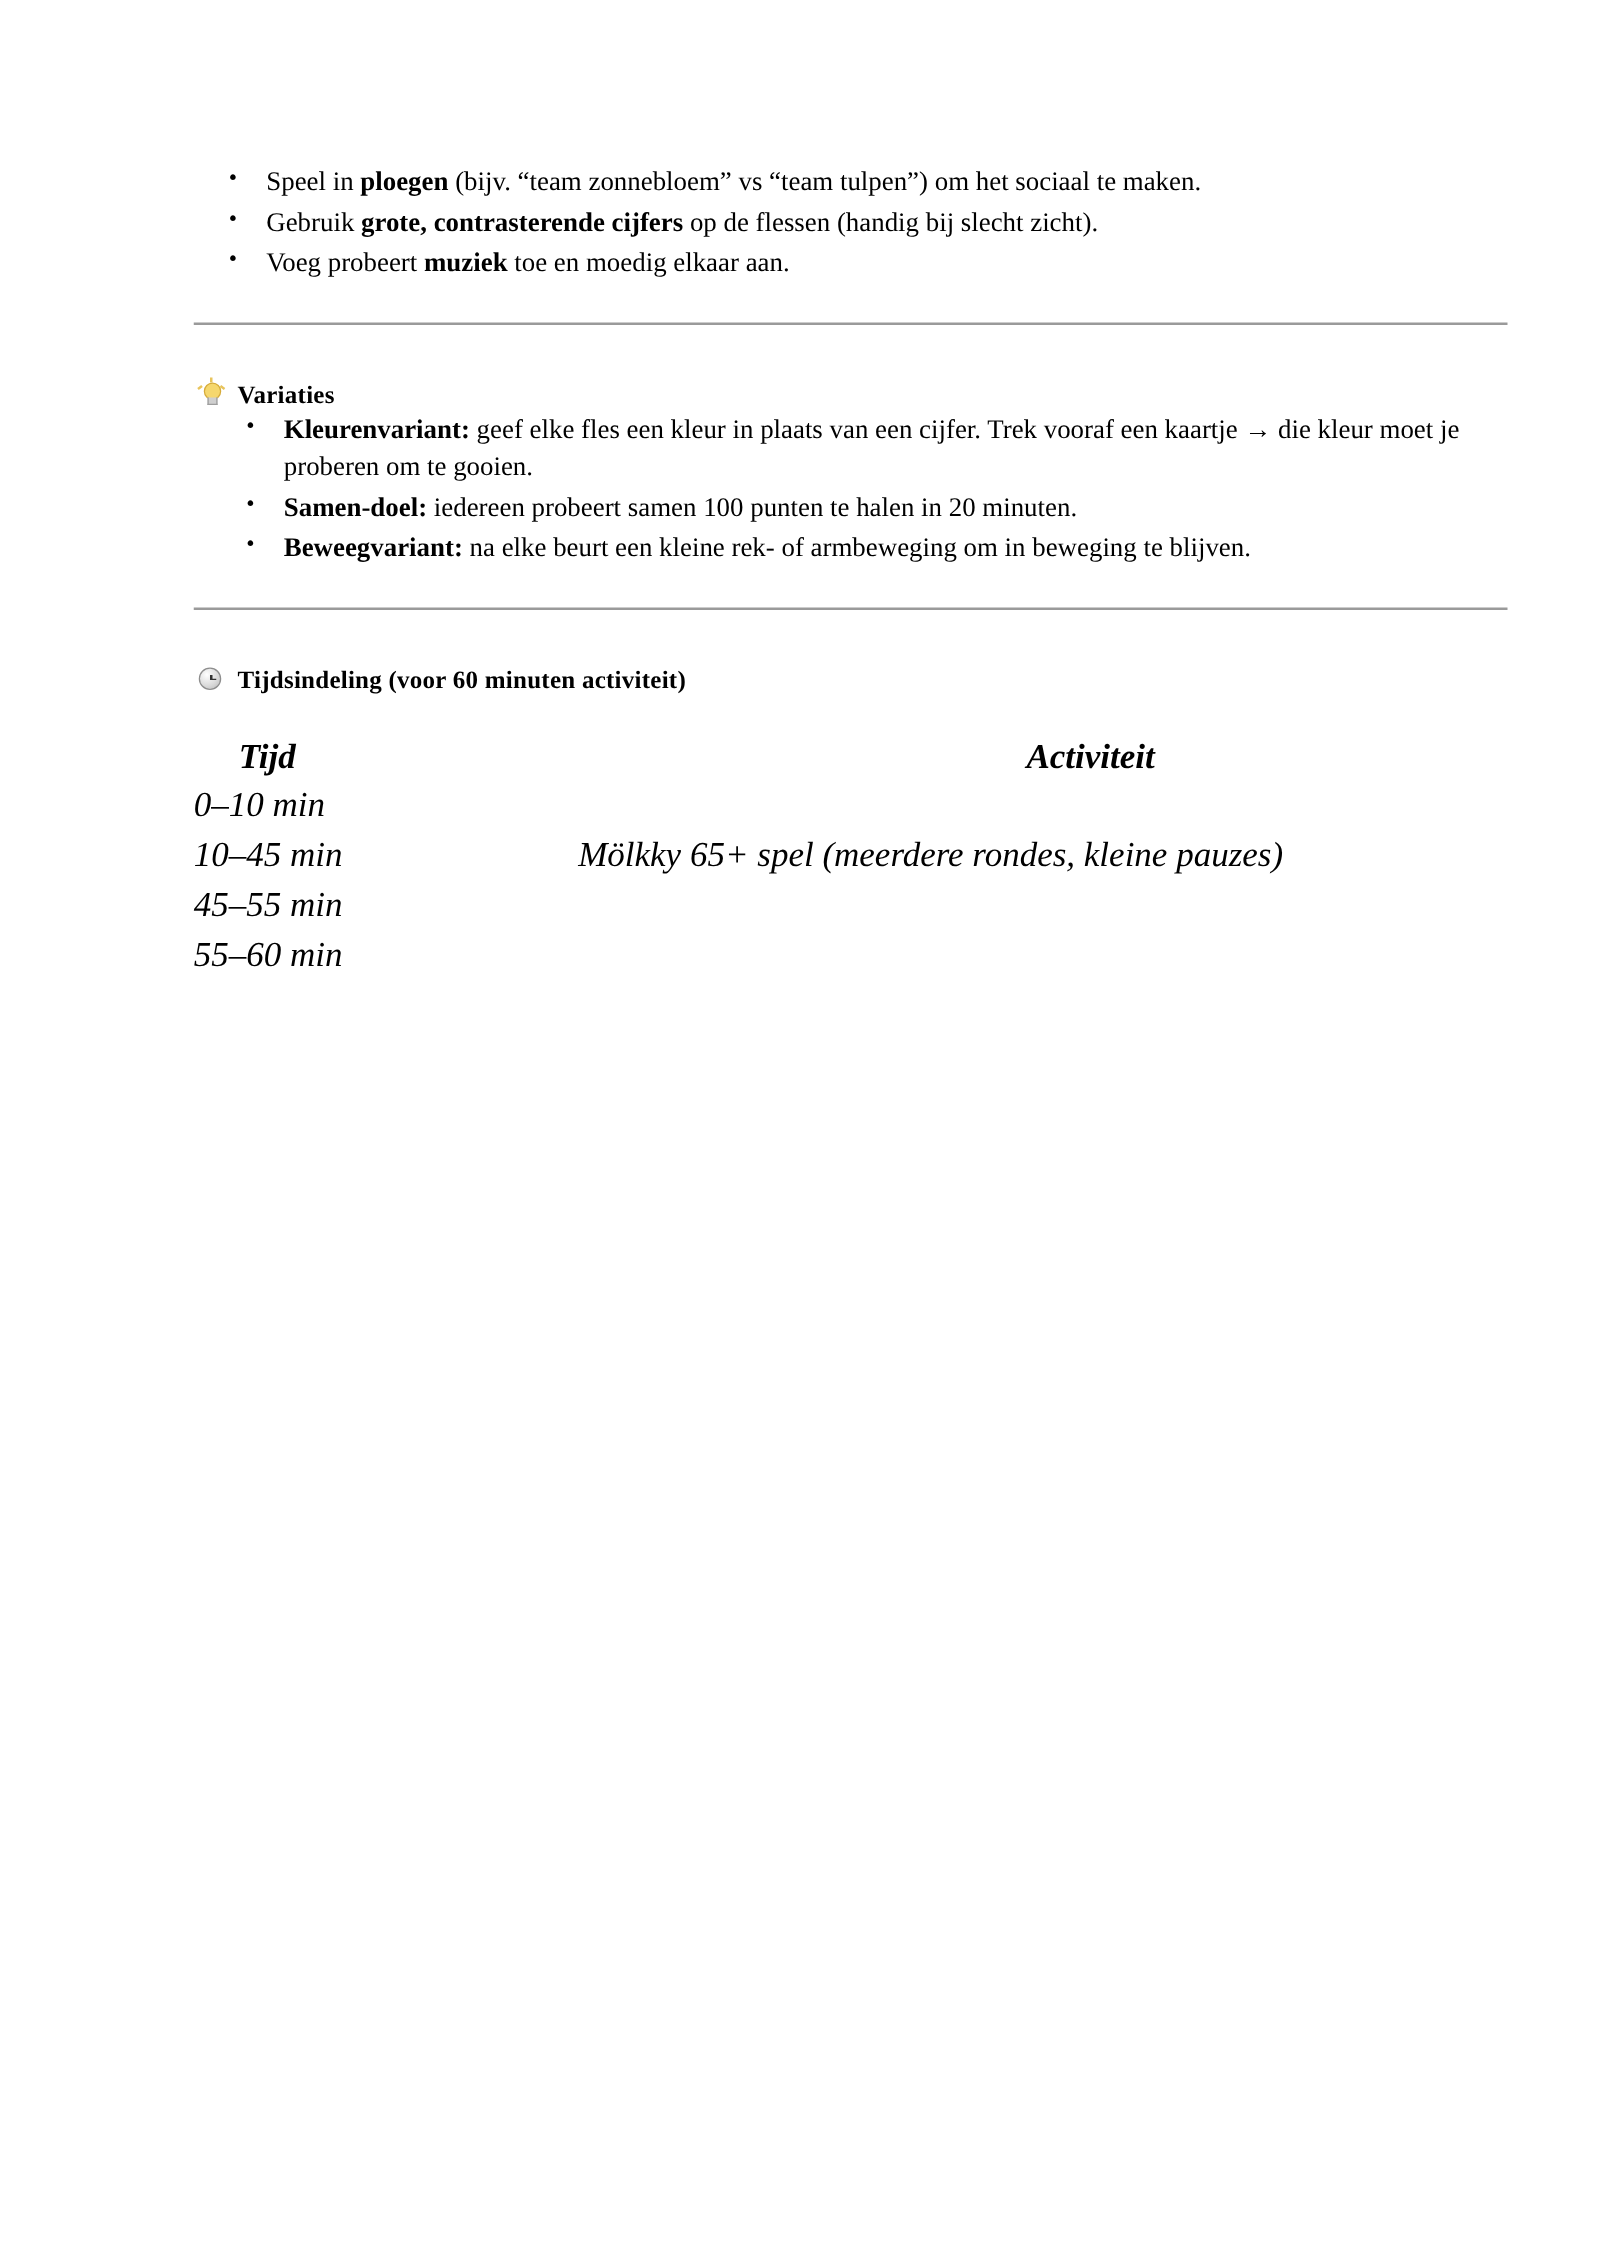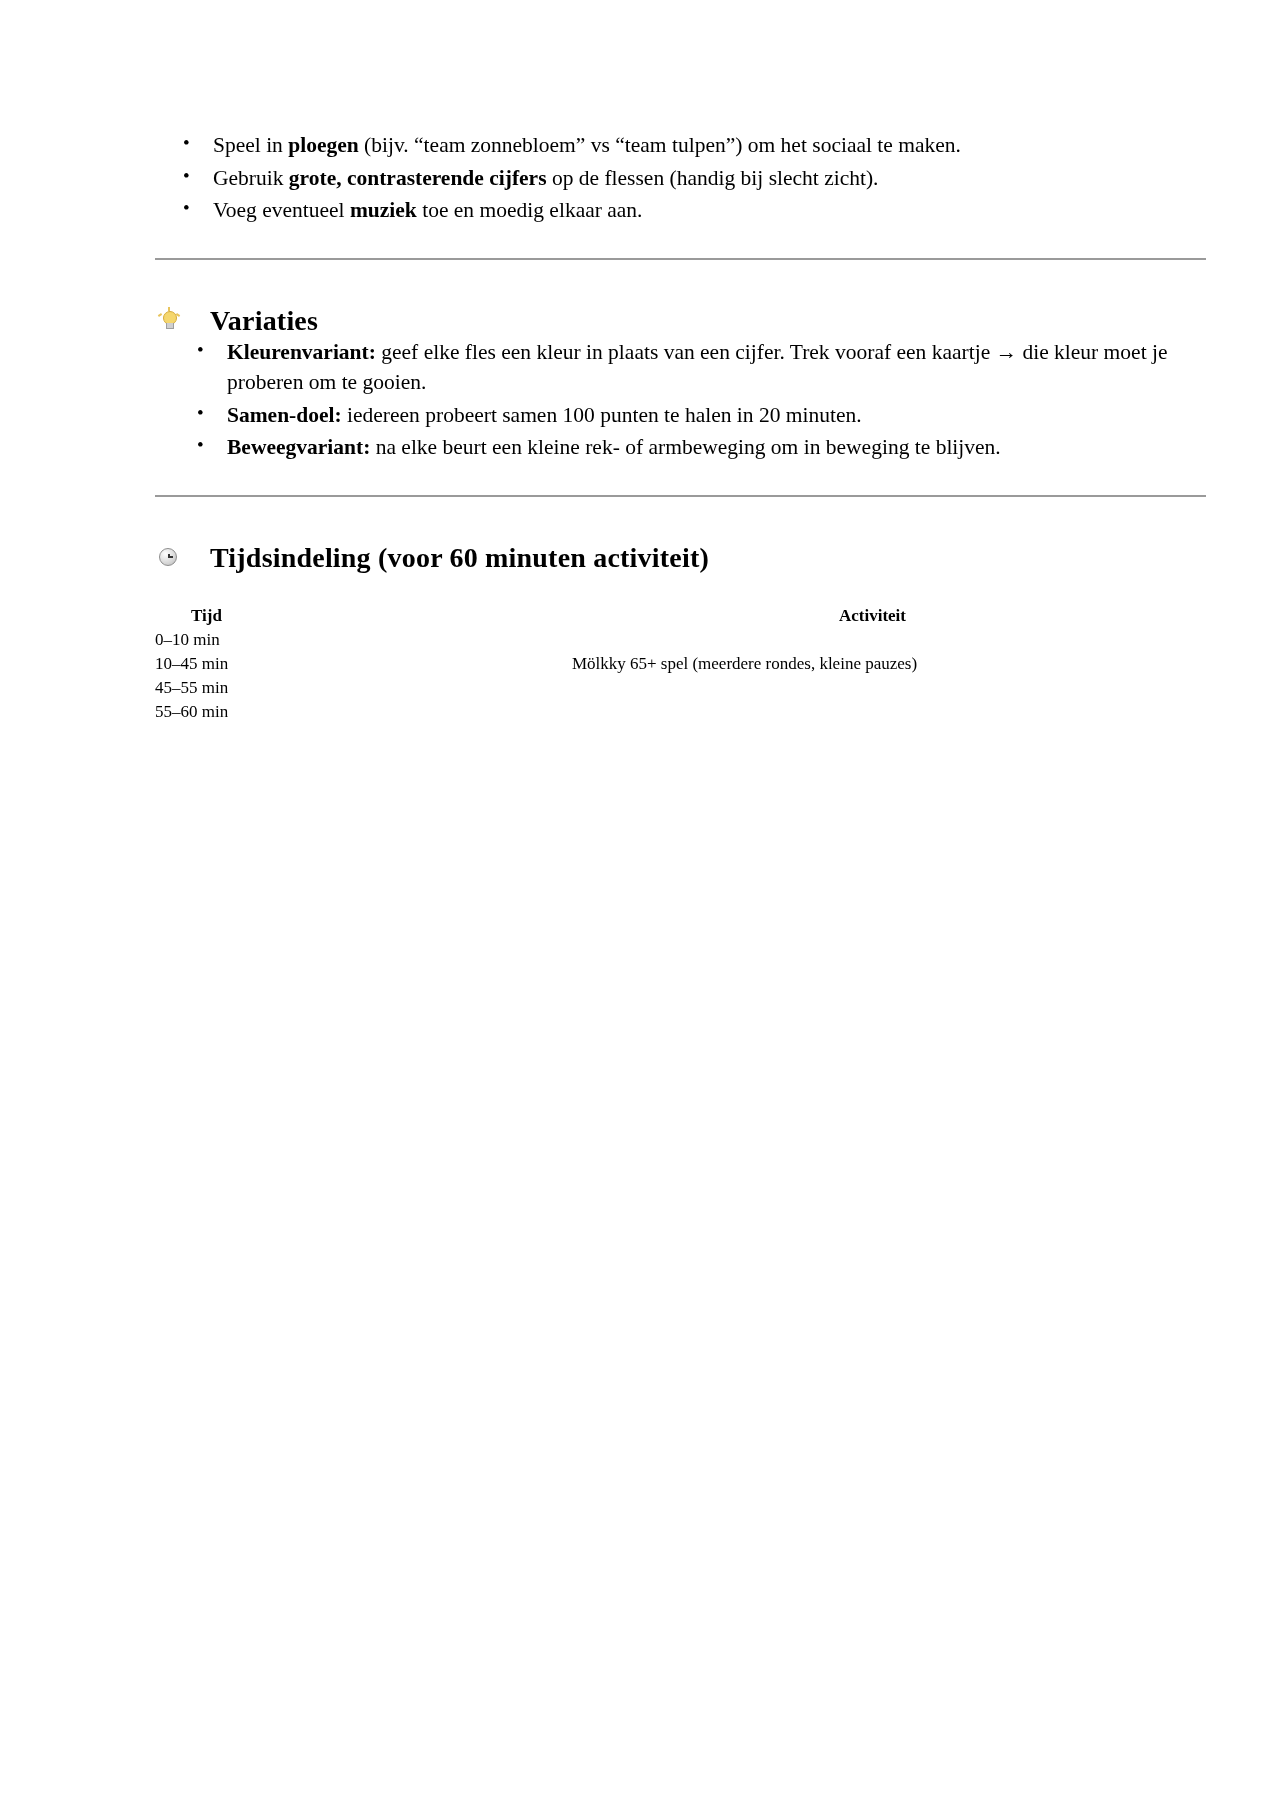--- a/index.html
+++ b/index.html
@@ -58,24 +58,23 @@
   }
 
   
   .section-head {
     display: flex;
     align-items: center;
     gap: 10px;
     margin: 45px 0 0 3px;
   }
   .section-head .heading-text {
-    font-size: 28px;
+    font-size: 20px;
     font-weight: bold;
     letter-spacing: 0.2px;
-    margin-left: 20px;
   }
   .ico {
     display: inline-block;
     width: 22px;
     height: 22px;
     position: relative;
     flex: 0 0 auto;
   }
   
   .ico-bulb .bulb-glass {
@@ -115,22 +114,23 @@
   .ico-clock .hand-h, .ico-clock .hand-m {
     position: absolute;
     background: #333;
   }
   .ico-clock .hand-h { left: 10px; top: 7px; width: 1.5px; height: 4px; }
   .ico-clock .hand-m { left: 10px; top: 9.5px; width: 5px; height: 1.5px; }
 
   
   .schedule {
     margin: 30px 0 0 0;
-    font-size: 17px;
+    font-size: 28px;
     line-height: 1.42;
+    font-style: italic;
   }
   .schedule .row {
     display: flex;
     align-items: baseline;
   }
   .schedule .row.header {
     font-weight: bold;
     padding-left: 36px;
   }
   .schedule .row.header .col-time { width: 340px; }
@@ -146,21 +146,21 @@
   }
 </style>
 </head>
 <body>
 
 <div class="page">
 
   <ul class="bullets" id="top-list">
       <li><span>Speel in </span><b>ploegen</b><span> (bijv. “team zonnebloem” vs “team tulpen”) om het sociaal te maken.</span></li>
       <li><span>Gebruik </span><b>grote, contrasterende cijfers</b><span> op de flessen (handig bij slecht zicht).</span></li>
-      <li><span>Voeg eventueel </span><b>muziek</b><span> toe en moedig elkaar aan.</span></li>
+      <li><span>Voeg probeert </span><b>muziek</b><span> toe en moedig elkaar aan.</span></li>
     </ul>
 
   <hr class="divider">
 
   <div class="section-head">
     <span class="ico ico-bulb">
       <span class="ray r1"></span>
         <span class="ray r2"></span>
         <span class="ray r3"></span>
       <span class="bulb-glass"></span>

